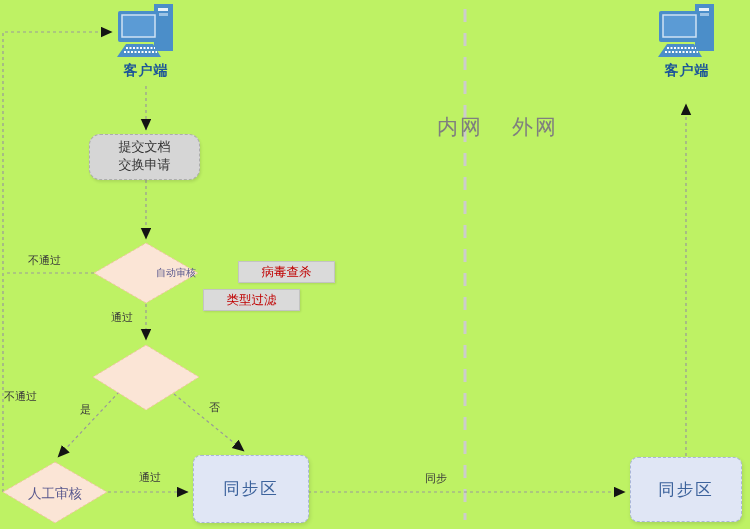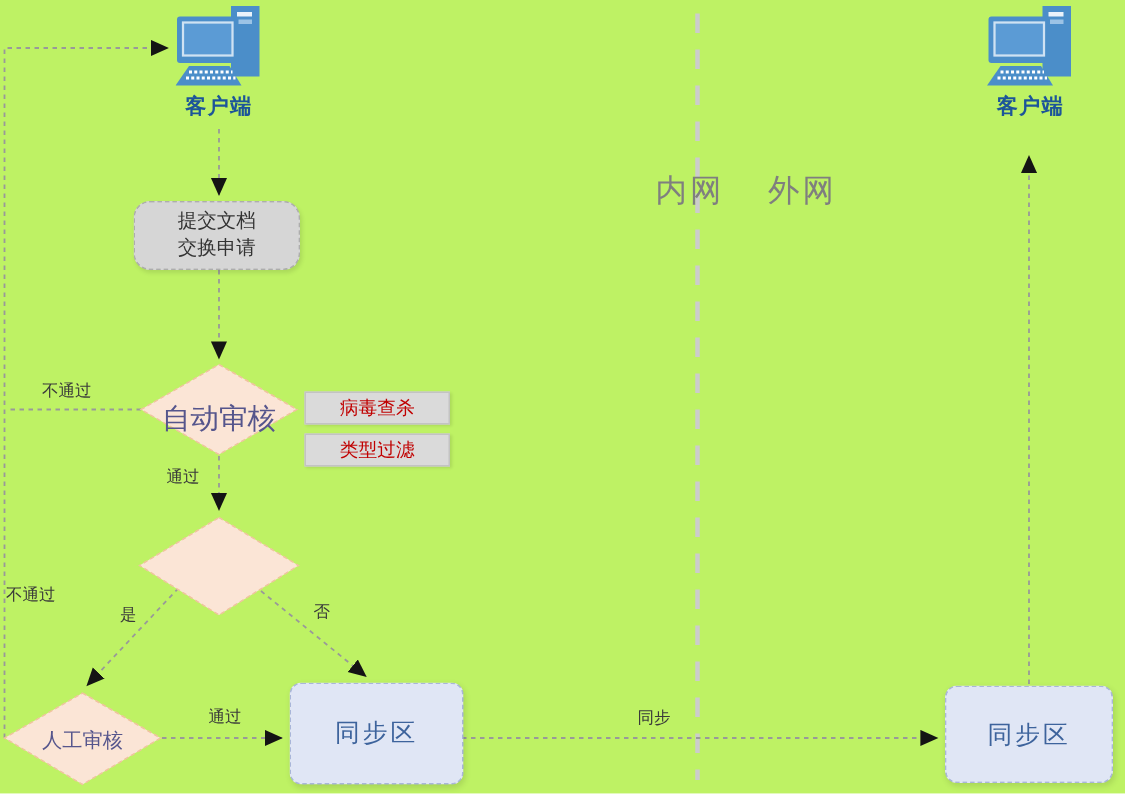--- a/index.html
+++ b/index.html
@@ -101,24 +101,24 @@
     </svg>
   </div>
   <div class="client-label" style="left:655px;top:62px;">客户端</div>
 
   <div class="zone-label" style="left:404px;top:113px;">内网</div>
   <div class="zone-label" style="left:479px;top:113px;">外网</div>
 
   <div class="submit-box">提交文档
 交换申请</div>
 
-  <div class="filter-box" style="top:261px;">病毒查杀</div>
+  <div class="filter-box" style="top:261px;margin-left:35px;">病毒查杀</div>
   <div class="filter-box" style="top:289px;">类型过滤</div>
 
-  <div class="node-label" style="left:96px;top:266px;width:100px;font-size:19px;">自动审核</div>
+  <div class="node-label" style="left:96px;top:266px;width:100px;font-size:10px;text-align:right;">自动审核</div>
   <div class="node-label" style="left:5px;top:485px;width:100px;font-size:13.5px;">人工审核</div>
 
   <div class="sync-box" style="left:193px;top:455px;width:114px;height:66px;">同步区</div>
   <div class="sync-box" style="left:630px;top:457px;width:110px;height:63px;">同步区</div>
 
   <div class="edge-label" style="left:28px;top:253px;">不通过</div>
   <div class="edge-label" style="left:111px;top:310px;">通过</div>
   <div class="edge-label" style="left:4px;top:389px;">不通过</div>
   <div class="edge-label" style="left:80px;top:402px;">是</div>
   <div class="edge-label" style="left:209px;top:400px;">否</div>

